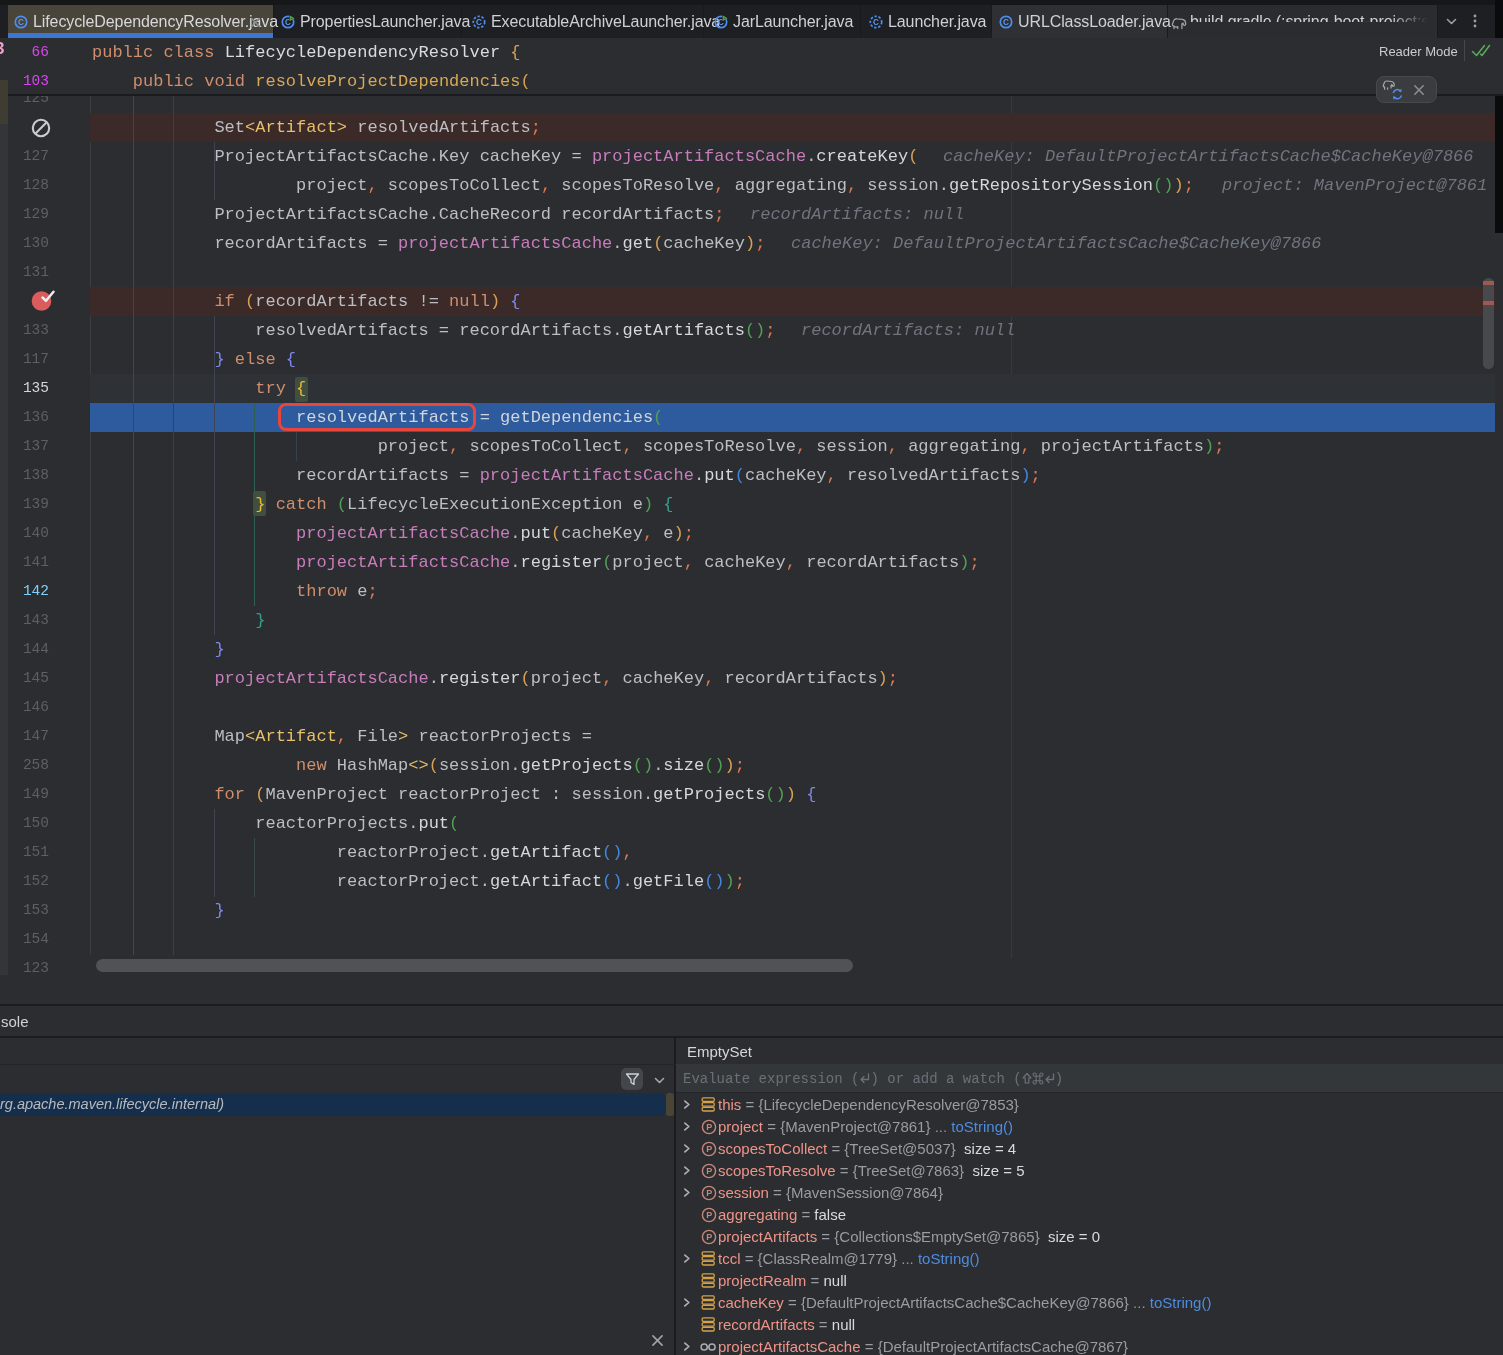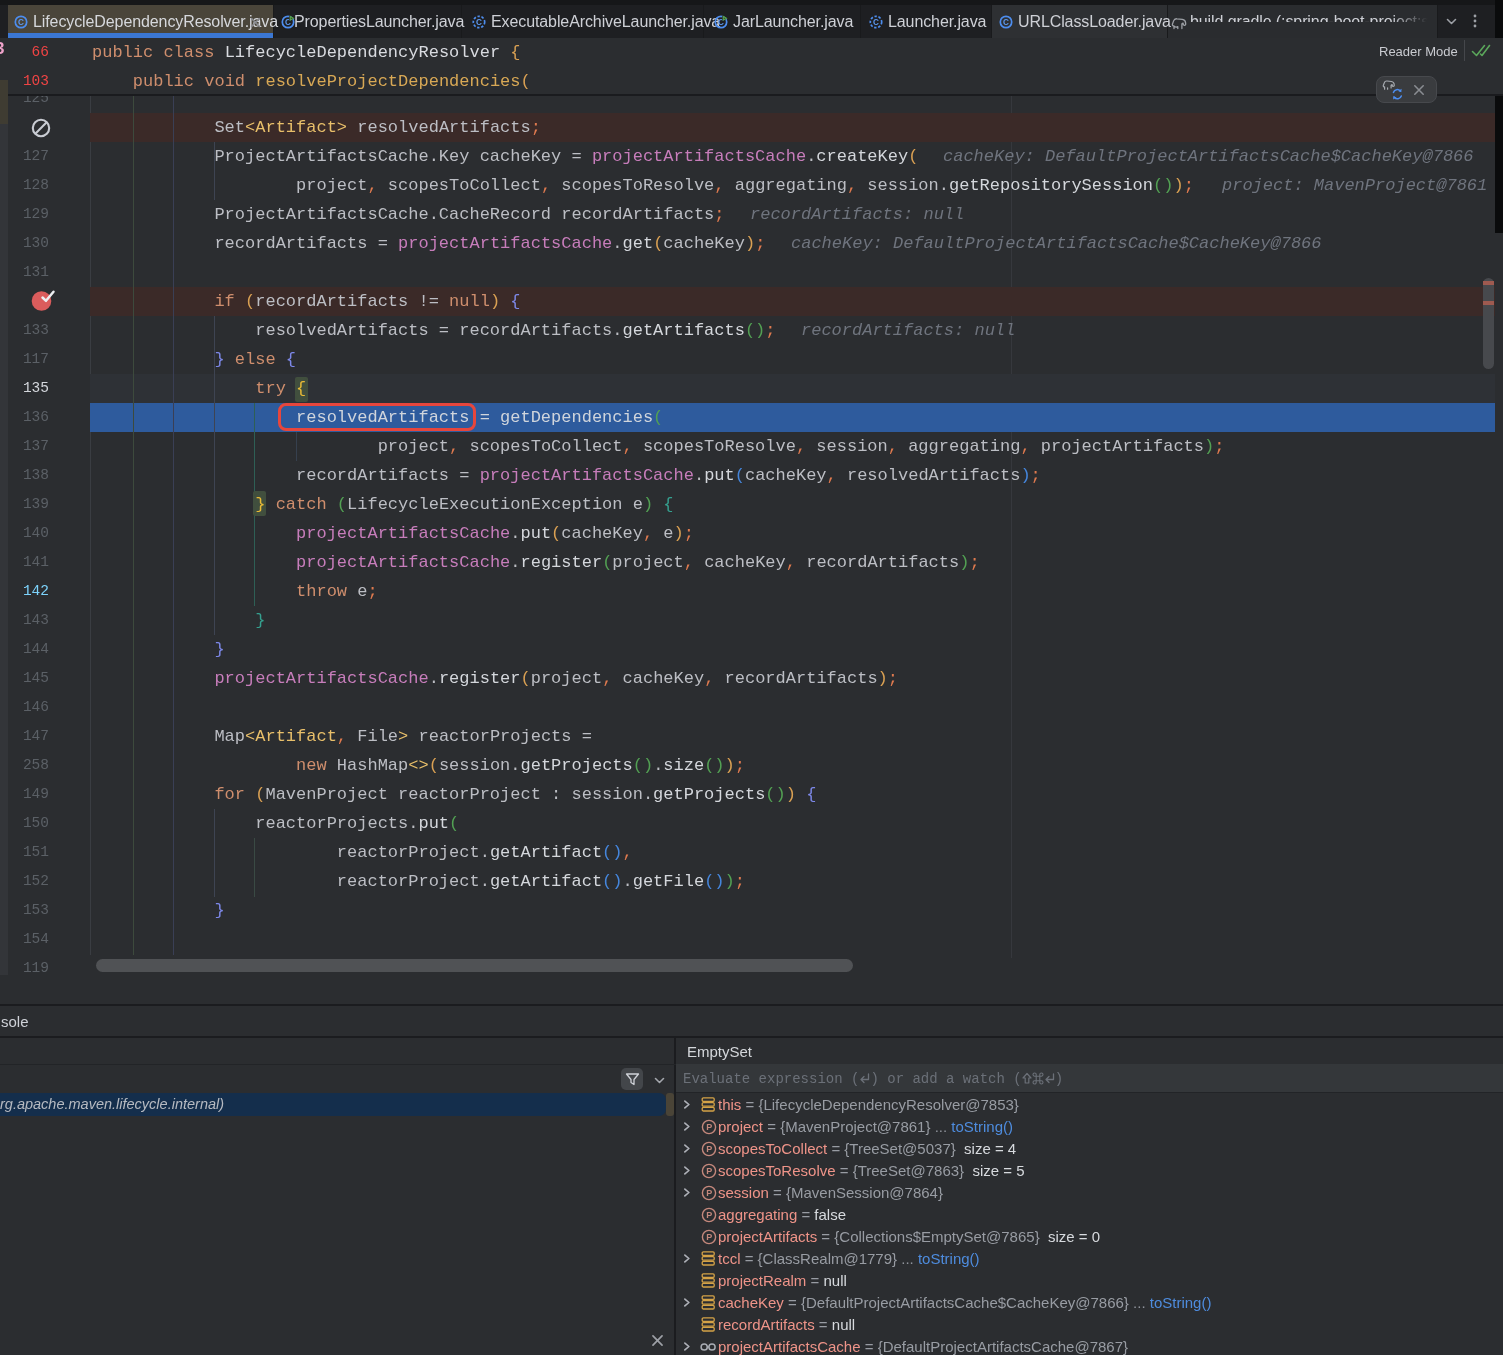--- a/index.html
+++ b/index.html
@@ -1,20 +1,20 @@
 <!DOCTYPE html>
 <html><head><meta charset="utf-8"><title>t</title><style>
 *{margin:0;padding:0;box-sizing:border-box}
 html,body{width:1503px;height:1355px;background:#2B2D30;overflow:hidden;position:relative;
  font-family:"Liberation Sans",sans-serif;}
 .a{position:absolute}
 .code{position:absolute;left:92px;font-family:"Liberation Mono",monospace;font-size:17px;
  line-height:29px;white-space:pre;color:#BCBEC4;}
 .num{position:absolute;width:49px;text-align:right;font-family:"Liberation Mono",monospace;
- font-size:14.5px;line-height:29px;color:#ef4444;}
+ font-size:14.5px;line-height:29px;color:#d946ef;}
 .hint{position:absolute;font-family:"Liberation Mono",monospace;font-style:italic;font-size:17px;
  line-height:29px;color:#6F747E;white-space:pre;}
 .k{color:#CF8E6D}.d{color:#BCBEC4}.f{color:#C77DBB}.p{color:#DF7A4F}
 .am{color:#D9A053}.gr{color:#52A053}.bl{color:#4586DC}.vi{color:#7D88E8}.te{color:#35A08F}
 .ty{color:#E8BF6A}.m{color:#D8A855}.w{color:#D9DBE0}.mc{color:#D4D7DC}
 .y{color:#E8BA36;background:#414F3E;border-radius:2px;box-shadow:0 0 0 1px #414F3E}
 .tab{position:absolute;top:5px;height:17px;font-size:16px;color:#CED0D6;white-space:nowrap;letter-spacing:-0.1px}
 .vrow{position:absolute;left:676px;width:827px;height:22px;font-size:15px;color:#989CA3;white-space:pre}
 .vname{color:#EF9489}.vw{color:#D7DADE}.vb{color:#4E8CDE}
 </style></head>
@@ -39,21 +39,21 @@
 <div class="tab" style="left:33px;top:5px;line-height:33px;color:#D6D8DC">LifecycleDependencyResolver.java</div>
 <svg class="a" style="left:250px;top:17px" width="11" height="11" viewBox="0 0 10 10">
     <path d="M1.5 1.5 L8.5 8.5 M8.5 1.5 L1.5 8.5" stroke="#87898E" stroke-width="1.4" stroke-linecap="round"></path>
   </svg>
 <svg class="a" style="left:281px;top:15px" width="14" height="14" viewBox="0 0 14 14">
     <circle cx="7" cy="7" r="5.7" fill="none" stroke="#4D8DEE" stroke-width="1.7"></circle>
     <text x="7" y="10" text-anchor="middle" font-family="Liberation Sans" font-size="8.2" font-weight="bold" fill="#5E9AF2">C</text>
     <path d="M8.2 0.4 L13.4 3.4 L8.2 6.2 Z" fill="#2B2D30"></path>
     <path d="M9.3 1.5 L12.4 3.3 L9.3 5.0 Z" fill="none" stroke="#57A64A" stroke-width="1.1"></path>
   </svg>
-<div class="tab" style="left:294px;line-height:33px">PropertiesLauncher.java</div>
+<div class="tab" style="left:300px;line-height:33px">PropertiesLauncher.java</div>
 <svg class="a" style="left:472px;top:15px" width="14" height="14" viewBox="0 0 14 14">
     <circle cx="7" cy="7" r="5.7" fill="none" stroke="#4D8DEE" stroke-width="1.7" stroke-dasharray="2.4 1.7"></circle>
     <text x="7" y="10" text-anchor="middle" font-family="Liberation Sans" font-size="8.2" font-weight="bold" fill="#5E9AF2">C</text>
   </svg>
 <div class="tab" style="left:491px;line-height:33px">ExecutableArchiveLauncher.java</div>
 <svg class="a" style="left:714px;top:15px" width="14" height="14" viewBox="0 0 14 14">
     <circle cx="7" cy="7" r="5.7" fill="none" stroke="#4D8DEE" stroke-width="1.7"></circle>
     <text x="7" y="10" text-anchor="middle" font-family="Liberation Sans" font-size="8.2" font-weight="bold" fill="#5E9AF2">C</text>
     <path d="M8.2 0.4 L13.4 3.4 L8.2 6.2 Z" fill="#2B2D30"></path>
     <path d="M9.3 1.5 L12.4 3.3 L9.3 5.0 Z" fill="none" stroke="#57A64A" stroke-width="1.1"></path>
@@ -152,21 +152,21 @@
 <div class="num" style="left:0;top:663.5px;color:#5B6066">145</div>
 <div class="num" style="left:0;top:692.5px;color:#5B6066">146</div>
 <div class="num" style="left:0;top:721.5px;color:#5B6066">147</div>
 <div class="num" style="left:0;top:750.5px;color:#5B6066">258</div>
 <div class="num" style="left:0;top:779.5px;color:#5B6066">149</div>
 <div class="num" style="left:0;top:808.5px;color:#5B6066">150</div>
 <div class="num" style="left:0;top:837.5px;color:#5B6066">151</div>
 <div class="num" style="left:0;top:866.5px;color:#5B6066">152</div>
 <div class="num" style="left:0;top:895.5px;color:#5B6066">153</div>
 <div class="num" style="left:0;top:924.5px;color:#5B6066">154</div>
-<div class="num" style="left:0;top:953.5px;color:#5B6066">119</div>
+<div class="num" style="left:0;top:953.5px;color:#5B6066">123</div>
 <svg class="a" style="left:31px;top:117.5px" width="20" height="20" viewBox="0 0 20 20">
     <circle cx="10" cy="10" r="8.2" fill="none" stroke="#C9CCD3" stroke-width="2.1"></circle>
     <path d="M4.6 15.4 L15.4 4.6" stroke="#C9CCD3" stroke-width="2.1"></path>
   </svg>
 <svg class="a" style="left:31px;top:288px" width="27" height="24" viewBox="0 0 27 24">
     <circle cx="10.5" cy="13" r="9.8" fill="#DB5C5C"></circle>
     <path d="M11.5 9.5 L15 12.8 L22.5 3.8" fill="none" stroke="#EDEFF2" stroke-width="2.5" stroke-linecap="round" stroke-linejoin="round"></path>
   </svg>
 <div class="a" style="left:0;top:38px;width:1503px;height:57px;background:#2B2D30"></div>
 <div class="a" style="left:0;top:94px;width:1503px;height:1.5px;background:#1A1B1E"></div>

